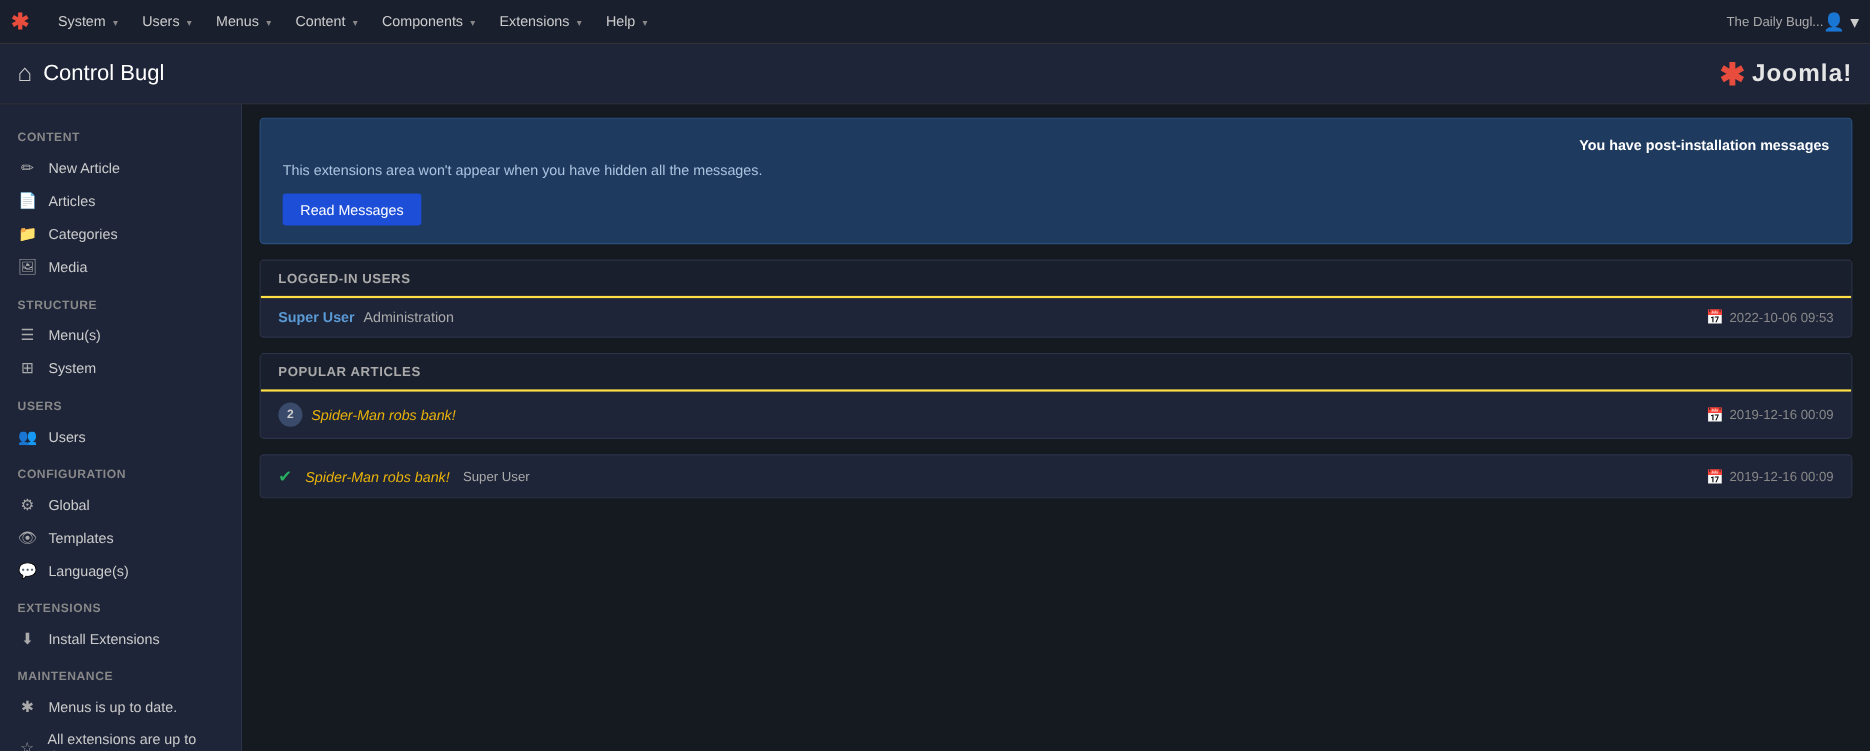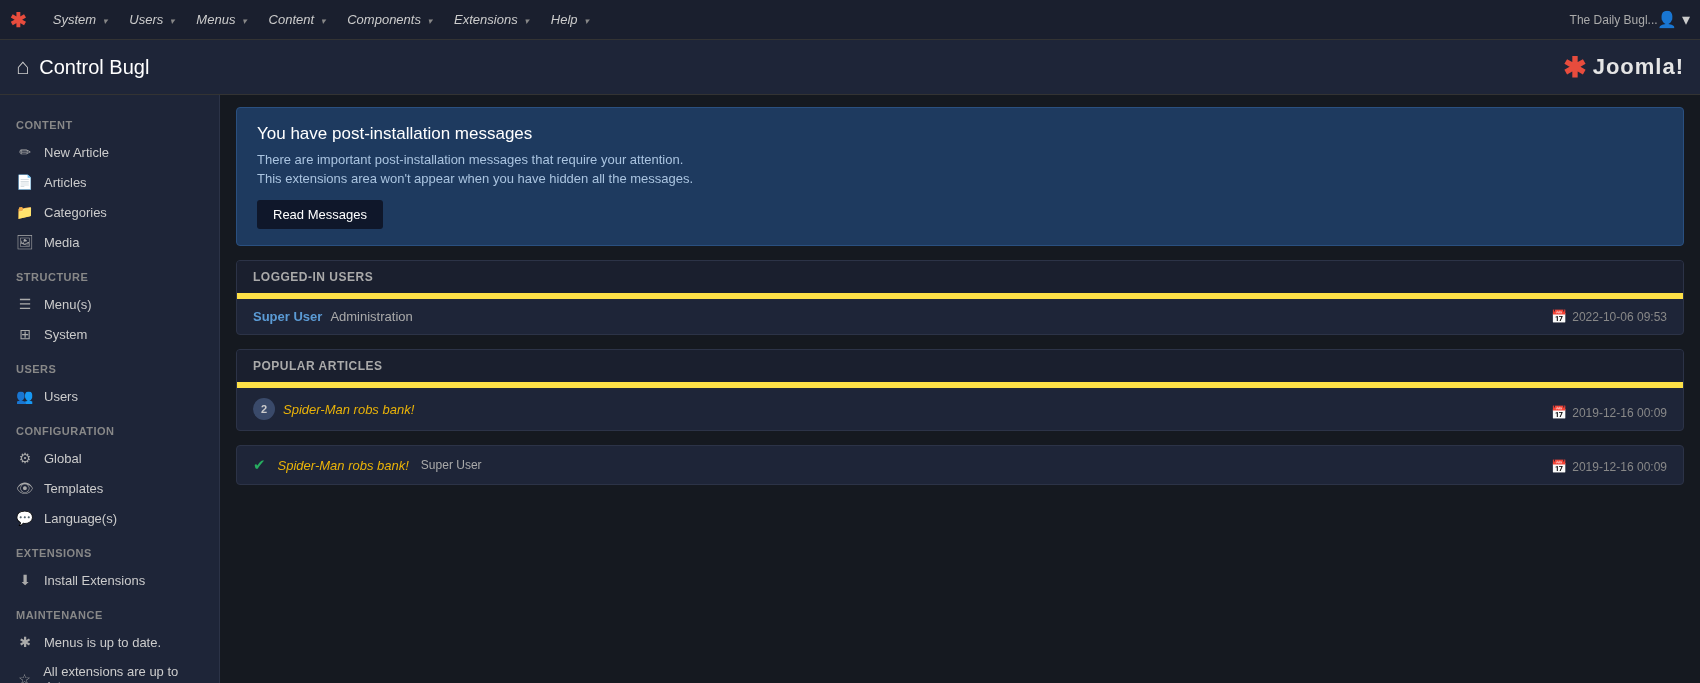--- a/index.html
+++ b/index.html
@@ -24,21 +24,20 @@
       display: flex;
       gap: 2px;
       flex: 1;
     }
     .top-nav .nav-item {
       color: #ccc;
       padding: 4px 10px;
       cursor: pointer;
       font-size: 13px;
       border-radius: 3px;
-      font-style: italic;
     }
     .top-nav .nav-item .arrow { font-size: 9px; margin-left: 3px; color: #888; }
     .top-nav .right-items {
       display: flex;
       align-items: center;
       color: #aaa;
       font-size: 12px;
     }
     .top-nav .site-link { color: #aaa; text-decoration: none; }
     .top-nav .user-icon { color: #ccc; font-size: 16px; }
@@ -123,36 +122,37 @@
     
     .post-install-box {
       background: #1e3a5f;
       border: 1px solid #2a5080;
       border-radius: 4px;
       padding: 16px 20px;
       margin-bottom: 14px;
     }
     .post-install-box .title {
       color: #fff;
-      font-size: 17px;
-      font-weight: normal;
+      font-size: 13px;
+      font-weight: bold;
       margin-bottom: 8px;
+      text-align: right;
     }
     .post-install-box .desc {
       color: #aac4e0;
       font-size: 13px;
       margin-bottom: 4px;
     }
     .post-install-box .desc2 {
       color: #aac4e0;
       font-size: 13px;
       margin-bottom: 14px;
     }
     .btn-read-messages {
-      background: #0f172a;
+      background: #1d4ed8;
       color: #fff;
       border: none;
       padding: 7px 16px;
       border-radius: 3px;
       cursor: pointer;
       font-size: 13px;
     }
 
     
     .panel-section {
@@ -163,25 +163,25 @@
       overflow: hidden;
     }
     .panel-section .panel-header {
       background: #1a1f2e;
       padding: 9px 16px;
       font-size: 12px;
       font-weight: bold;
       color: #aaa;
       letter-spacing: 0.5px;
       text-transform: uppercase;
-      border-bottom: 6px solid #fde047;
+      border-bottom: 2px solid #fde047;
     }
     .panel-row {
       display: flex;
-      align-items: flex-end;
+      align-items: center;
       justify-content: space-between;
       padding: 10px 16px;
       border-bottom: 1px solid #252d42;
       color: #ccc;
       font-size: 13px;
     }
     .panel-row:last-child { border-bottom: none; }
     .panel-row .left-info { display: flex; align-items: center; gap: 8px; }
     .panel-row .user-link { color: #5b9bd5; font-weight: bold; text-decoration: none; }
     .panel-row .user-role { color: #aaa; }
@@ -301,21 +301,20 @@
       <span class="icon">☆</span>
       <span>All extensions are up to date.</span>
     </div>
 
   </aside>
 
   <main class="main">
 
     <div class="post-install-box">
       <div class="title">You have post-installation messages</div>
-      <div class="desc">There are important post-installation messages that require your attention.</div>
       <div class="desc2">This extensions area won't appear when you have hidden all the messages.</div>
       <button class="btn-read-messages">Read Messages</button>
     </div>
 
     <div class="panel-section">
       <div class="panel-header">LOGGED-IN USERS</div>
       <div class="panel-row">
         <div class="left-info">
           <a class="user-link">Super User</a>
           <span class="user-role">Administration</span>

